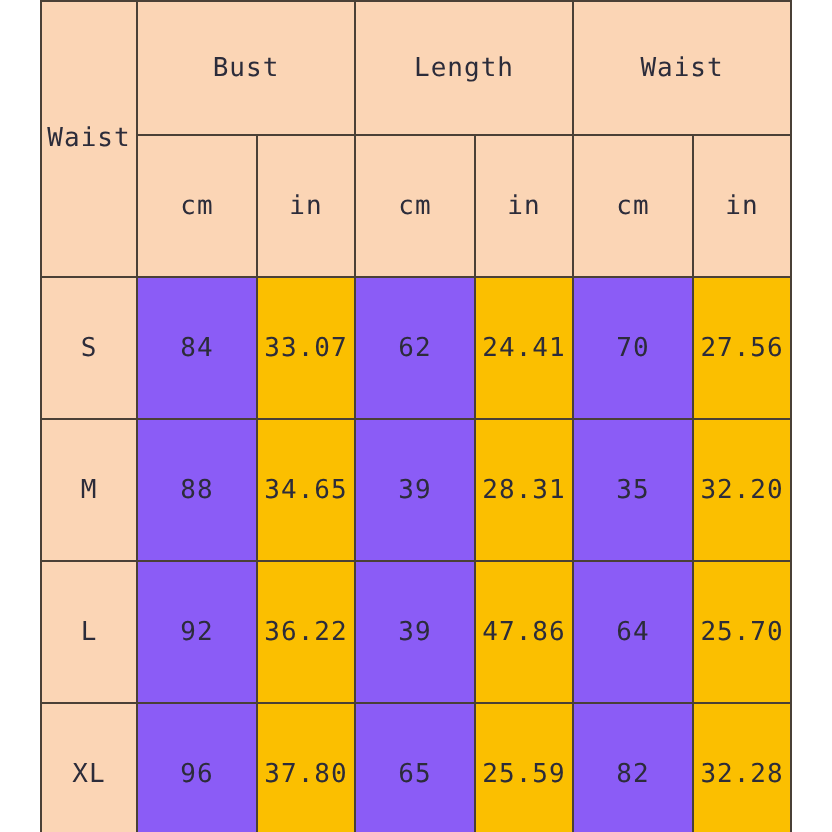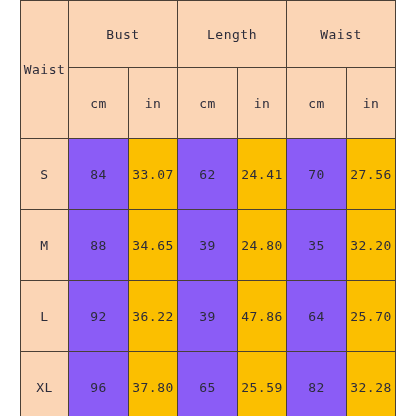--- a/index.html
+++ b/index.html
@@ -115,21 +115,21 @@
         <td class="cm-cell">62</td>
         <td class="in-cell">24.41</td>
         <td class="cm-cell">70</td>
         <td class="in-cell">27.56</td>
       </tr>
       <tr class="data-row">
         <td class="size-cell">M</td>
         <td class="cm-cell">88</td>
         <td class="in-cell">34.65</td>
         <td class="cm-cell">39</td>
-        <td class="in-cell">24.80</td>
+        <td class="in-cell">28.31</td>
         <td class="cm-cell">35</td>
         <td class="in-cell">32.20</td>
       </tr>
       <tr class="data-row">
         <td class="size-cell">L</td>
         <td class="cm-cell">92</td>
         <td class="in-cell">36.22</td>
         <td class="cm-cell">39</td>
         <td class="in-cell">47.86</td>
         <td class="cm-cell">64</td>

